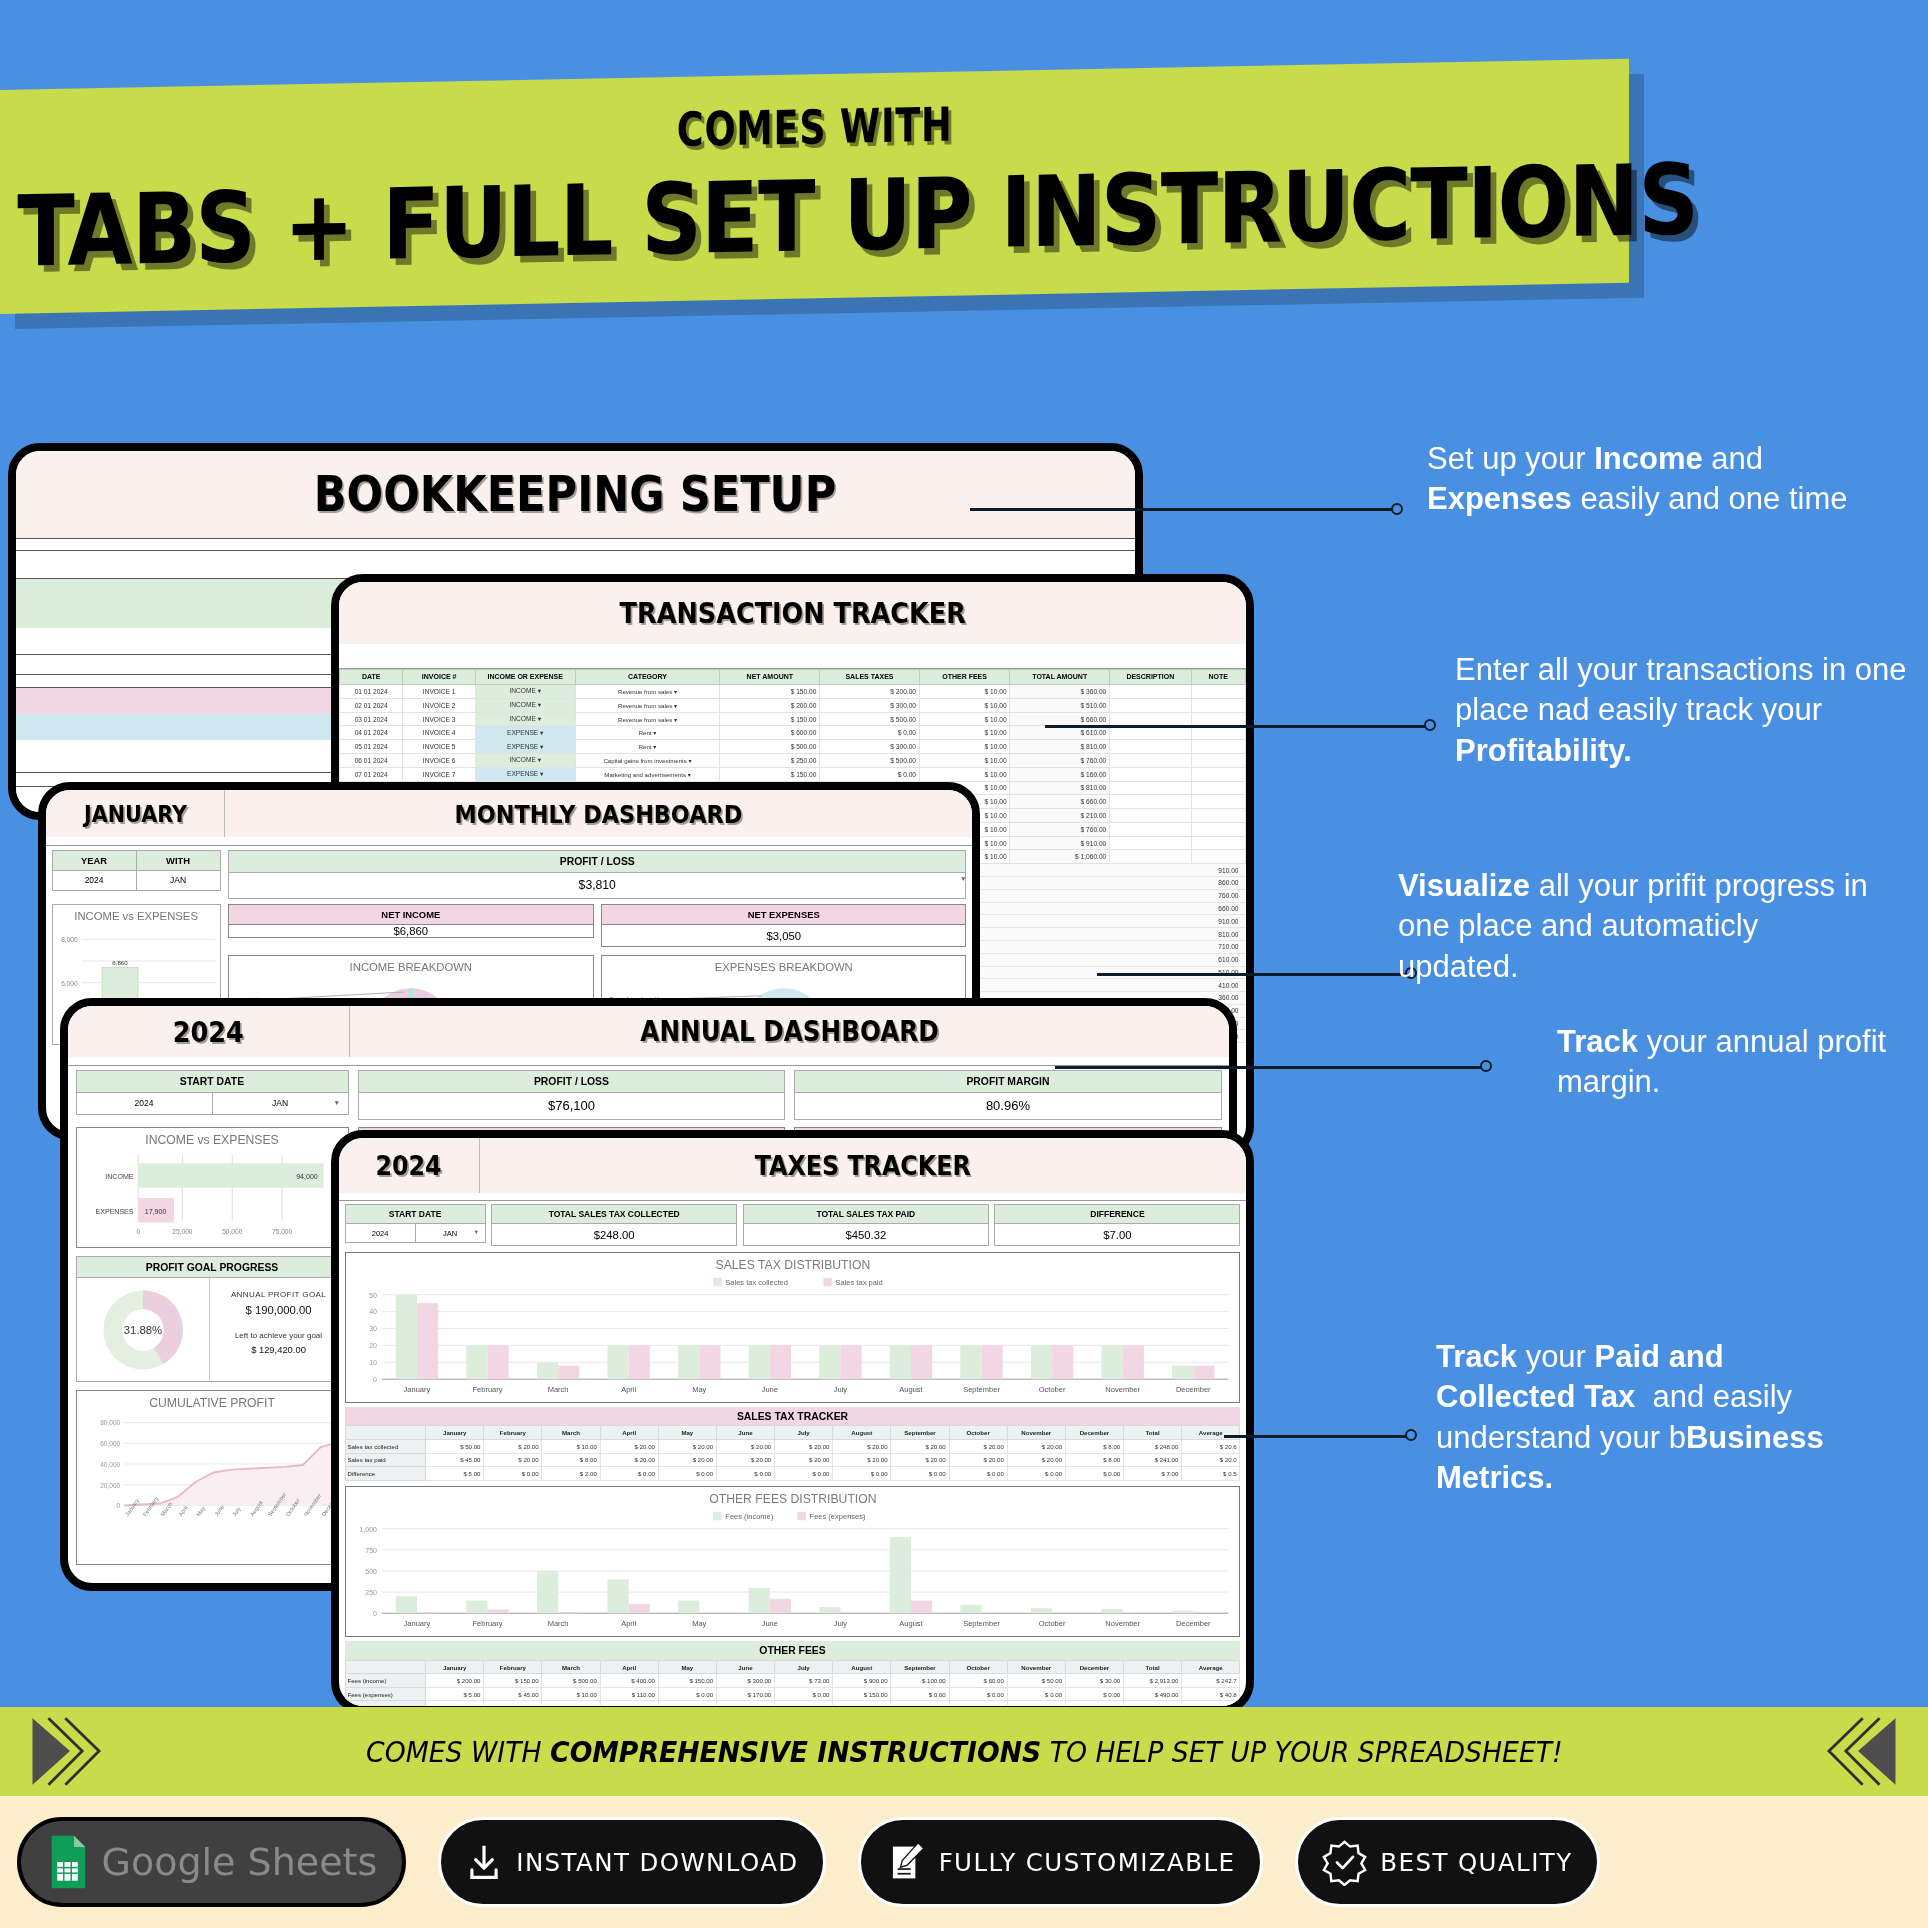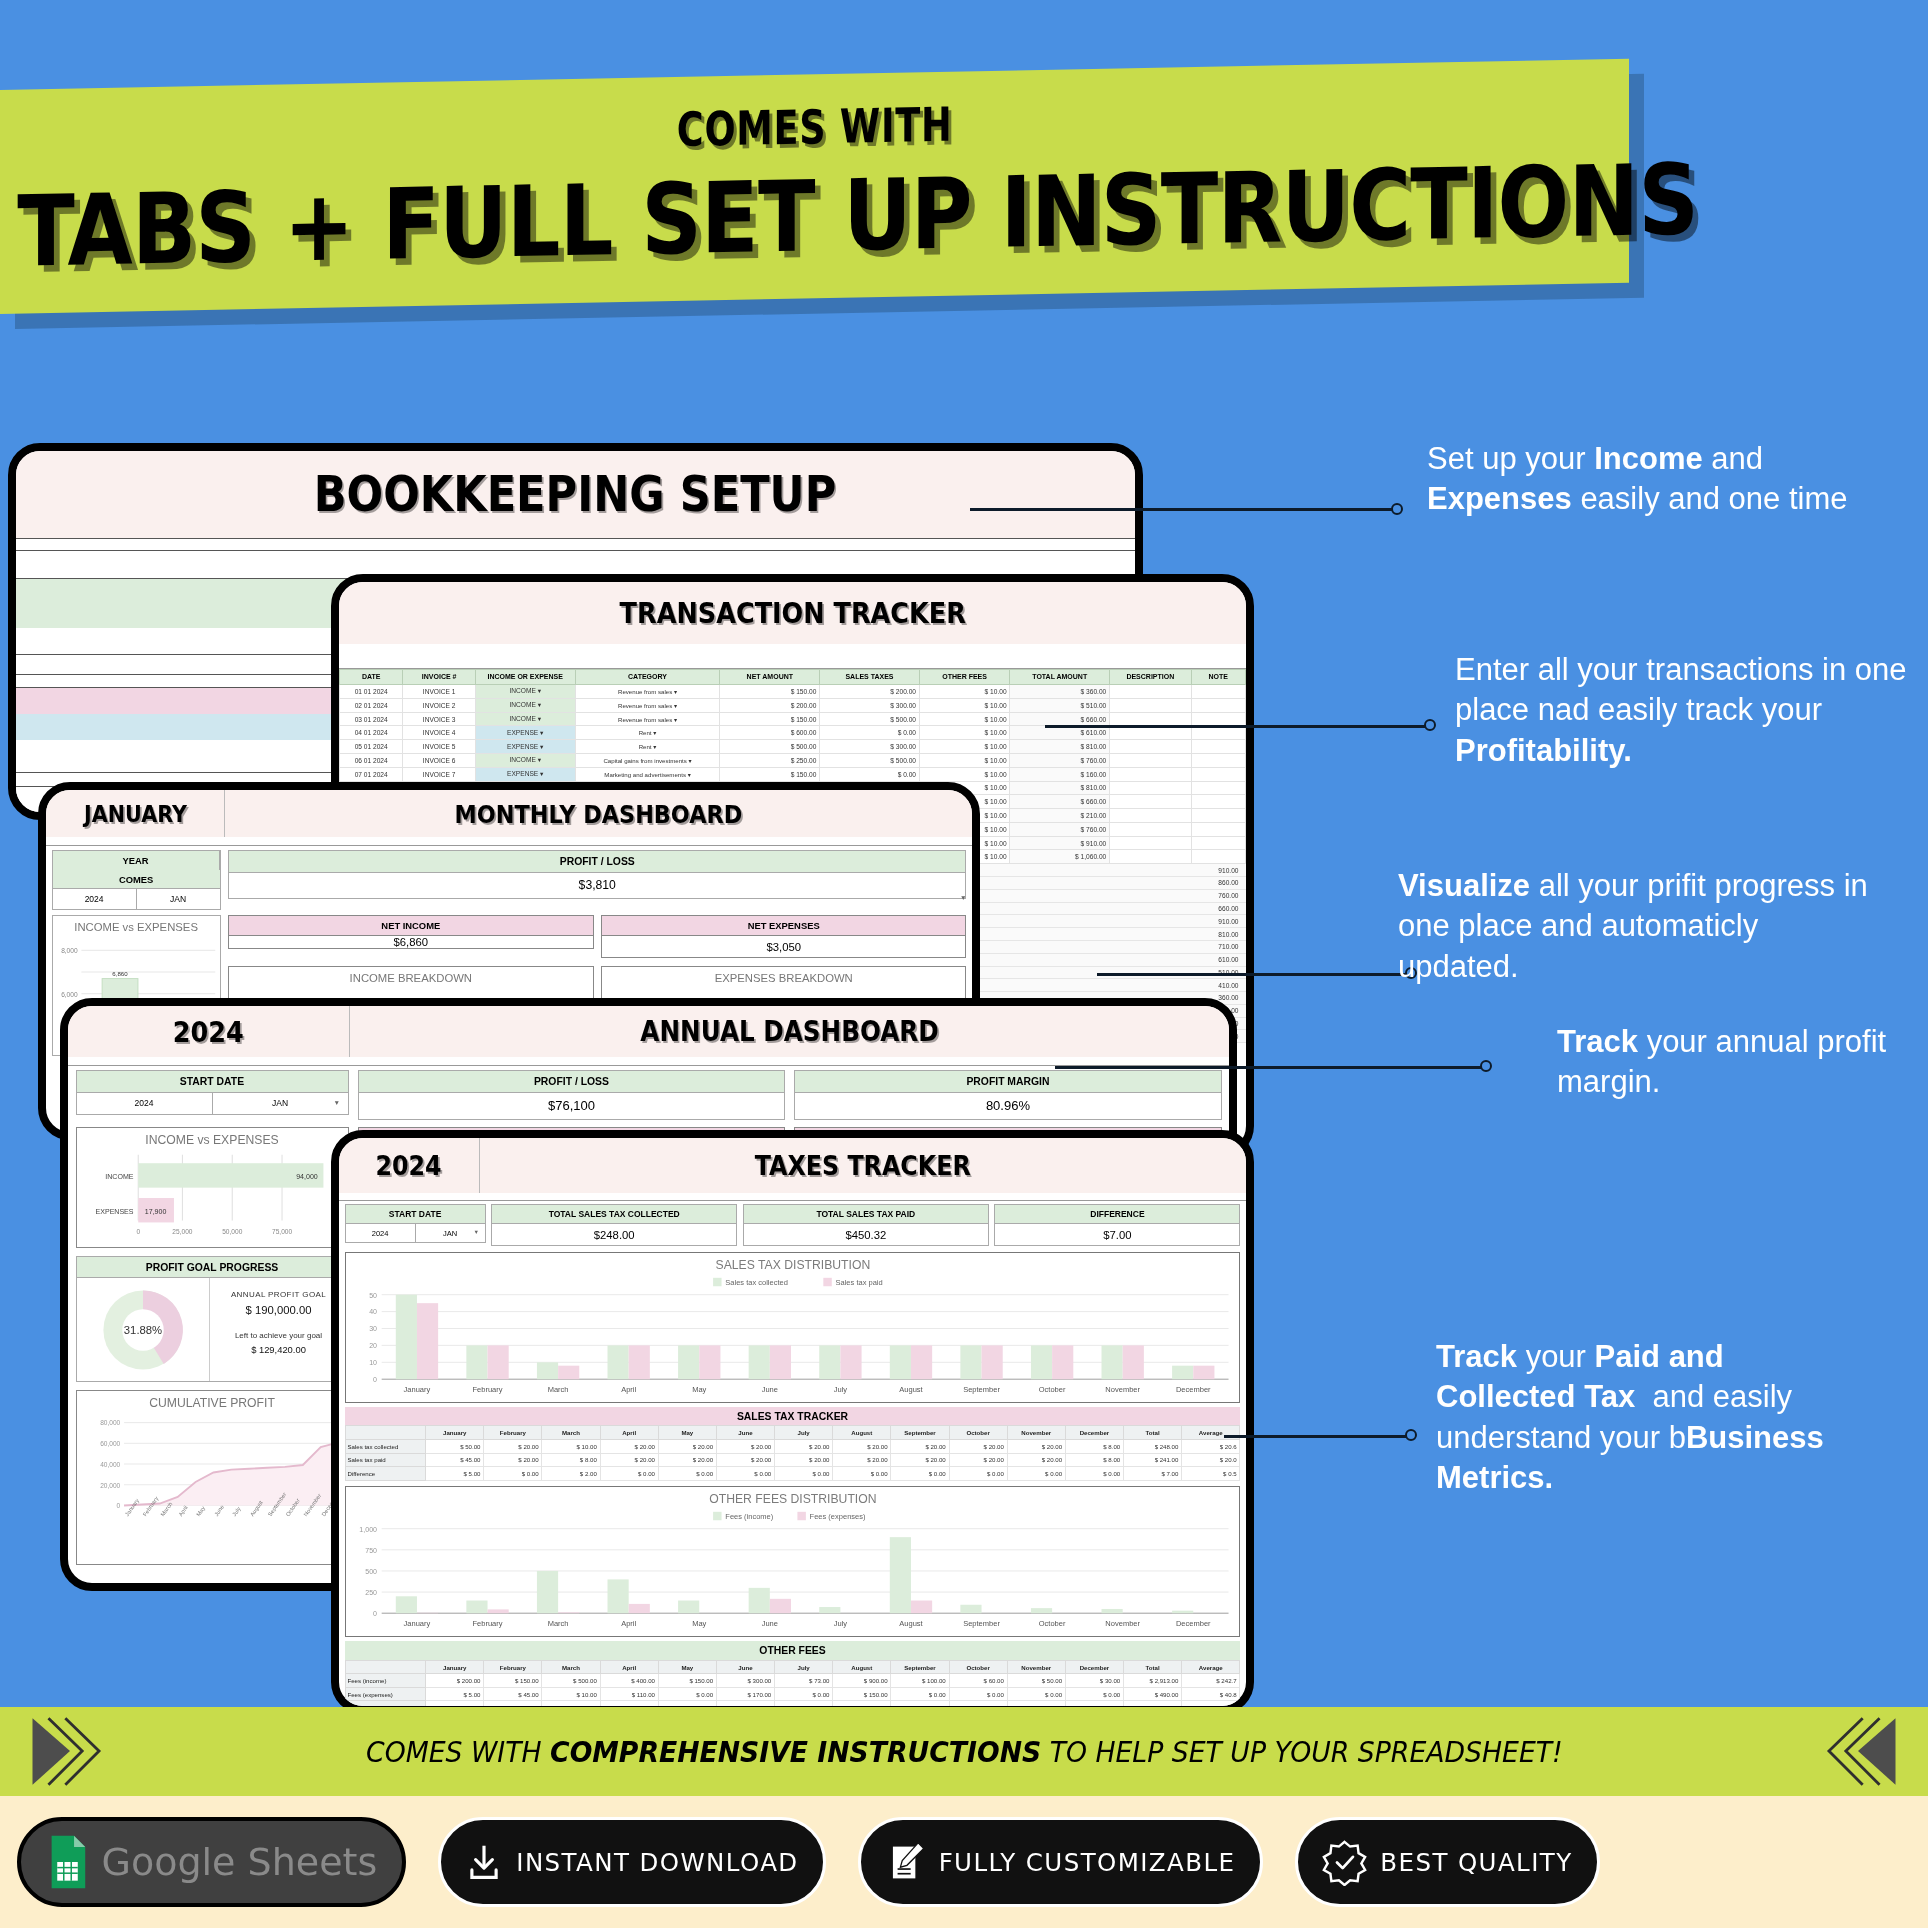--- a/index.html
+++ b/index.html
@@ -308,23 +308,23 @@
         <span class="big-title" style="font-size:23.5px;">JANUARY</span>
       </div>
     <div class="main">
         <span class="big-title" style="font-size:25.4px;">MONTHLY DASHBOARD</span>
       </div>
   </div>
   <div style="height:9.4px;background:#fff;border-bottom:0.9px solid #999;"></div>
 
   <div style="display:flex;gap:7.5px;padding:3.8px 5.6px;">
     <div style="width:169px;">
-      <div class="grn" style="display:flex;border:0.9px solid #aaa;flex-direction:column;">
+      <div class="grn" style="display:flex;border:0.9px solid #aaa;">
         <div style="flex:1;text-align:center;font-size:9.4px;font-weight:bold;padding:3.8px 0;border-right:0.9px solid #aaa;">YEAR</div>
-        <div style="flex:1;text-align:center;font-size:9.4px;font-weight:bold;padding:3.8px 0;">COMES</div>
+        <div style="flex:1;text-align:center;font-size:9.4px;font-weight:bold;padding:3.8px 0;">WITH</div>
       </div>
       <div style="display:flex;border:0.9px solid #aaa;border-top:none;background:#fff;">
         <div style="flex:1;text-align:center;font-size:8.5px;padding:4.7px 0;border-right:0.9px solid #aaa;">2024</div>
         <div style="flex:1;text-align:center;font-size:8.5px;padding:4.7px 0;position:relative;">JAN</div>
         <span style="position:absolute;right:5.6px;margin-top:4.7px;font-size:6.6px;color:#666;">▼</span>
       </div>
     </div>
     <div style="flex:1;">
       <div class="grn" style="text-align:center;font-size:10.4px;font-weight:bold;padding:4.7px 0;border:0.9px solid #aaa;">PROFIT / LOSS</div>
       <div style="text-align:center;font-size:12.2px;padding:5.6px 0;border:0.9px solid #aaa;border-top:none;background:#fff;">$3,810</div>

